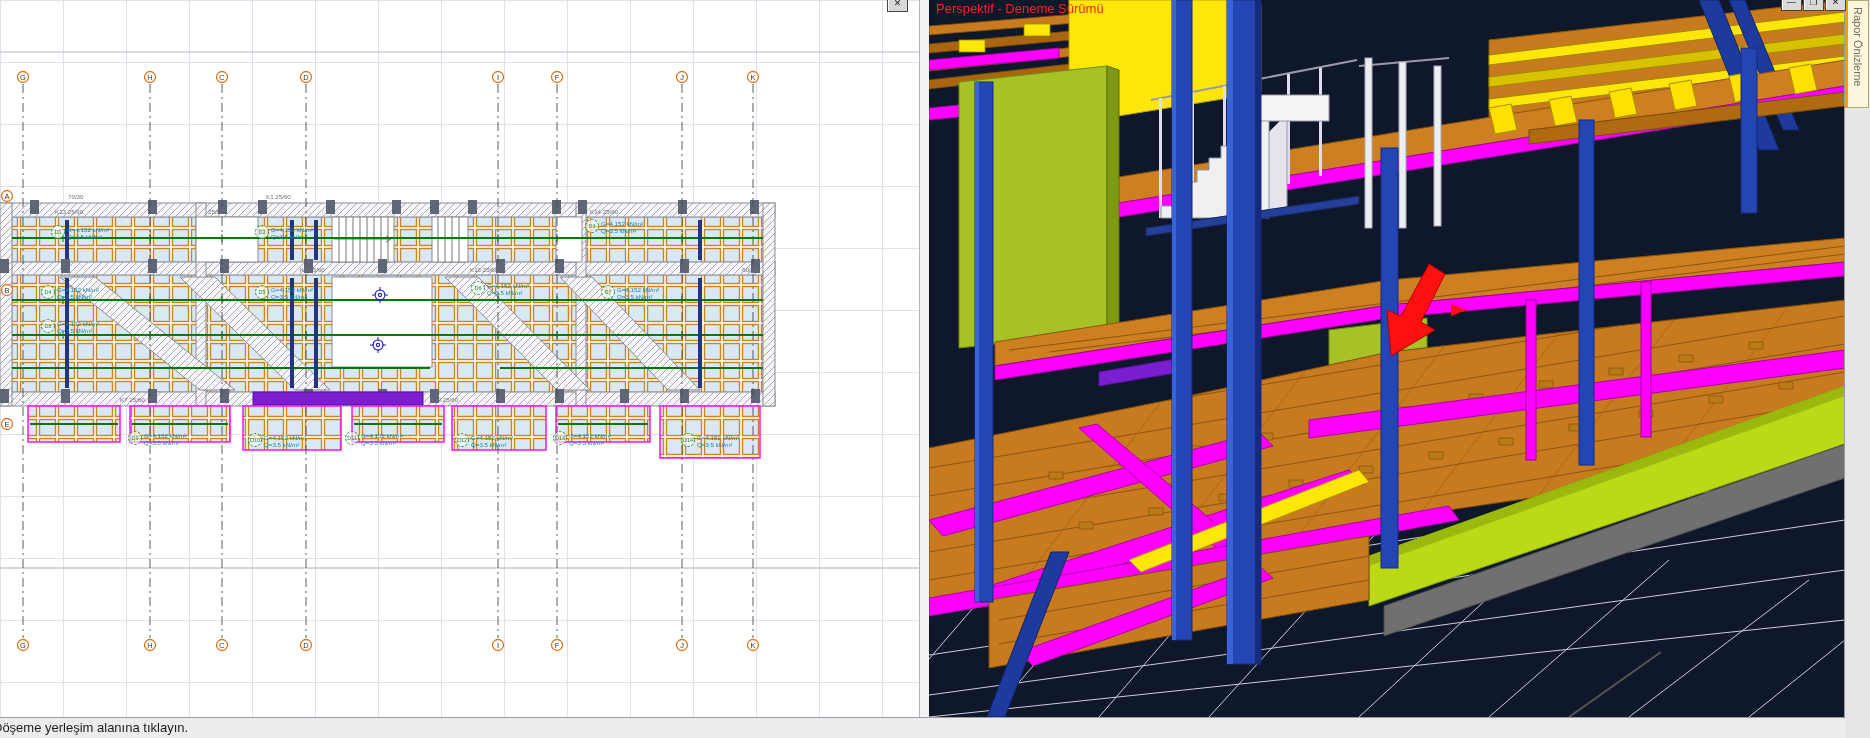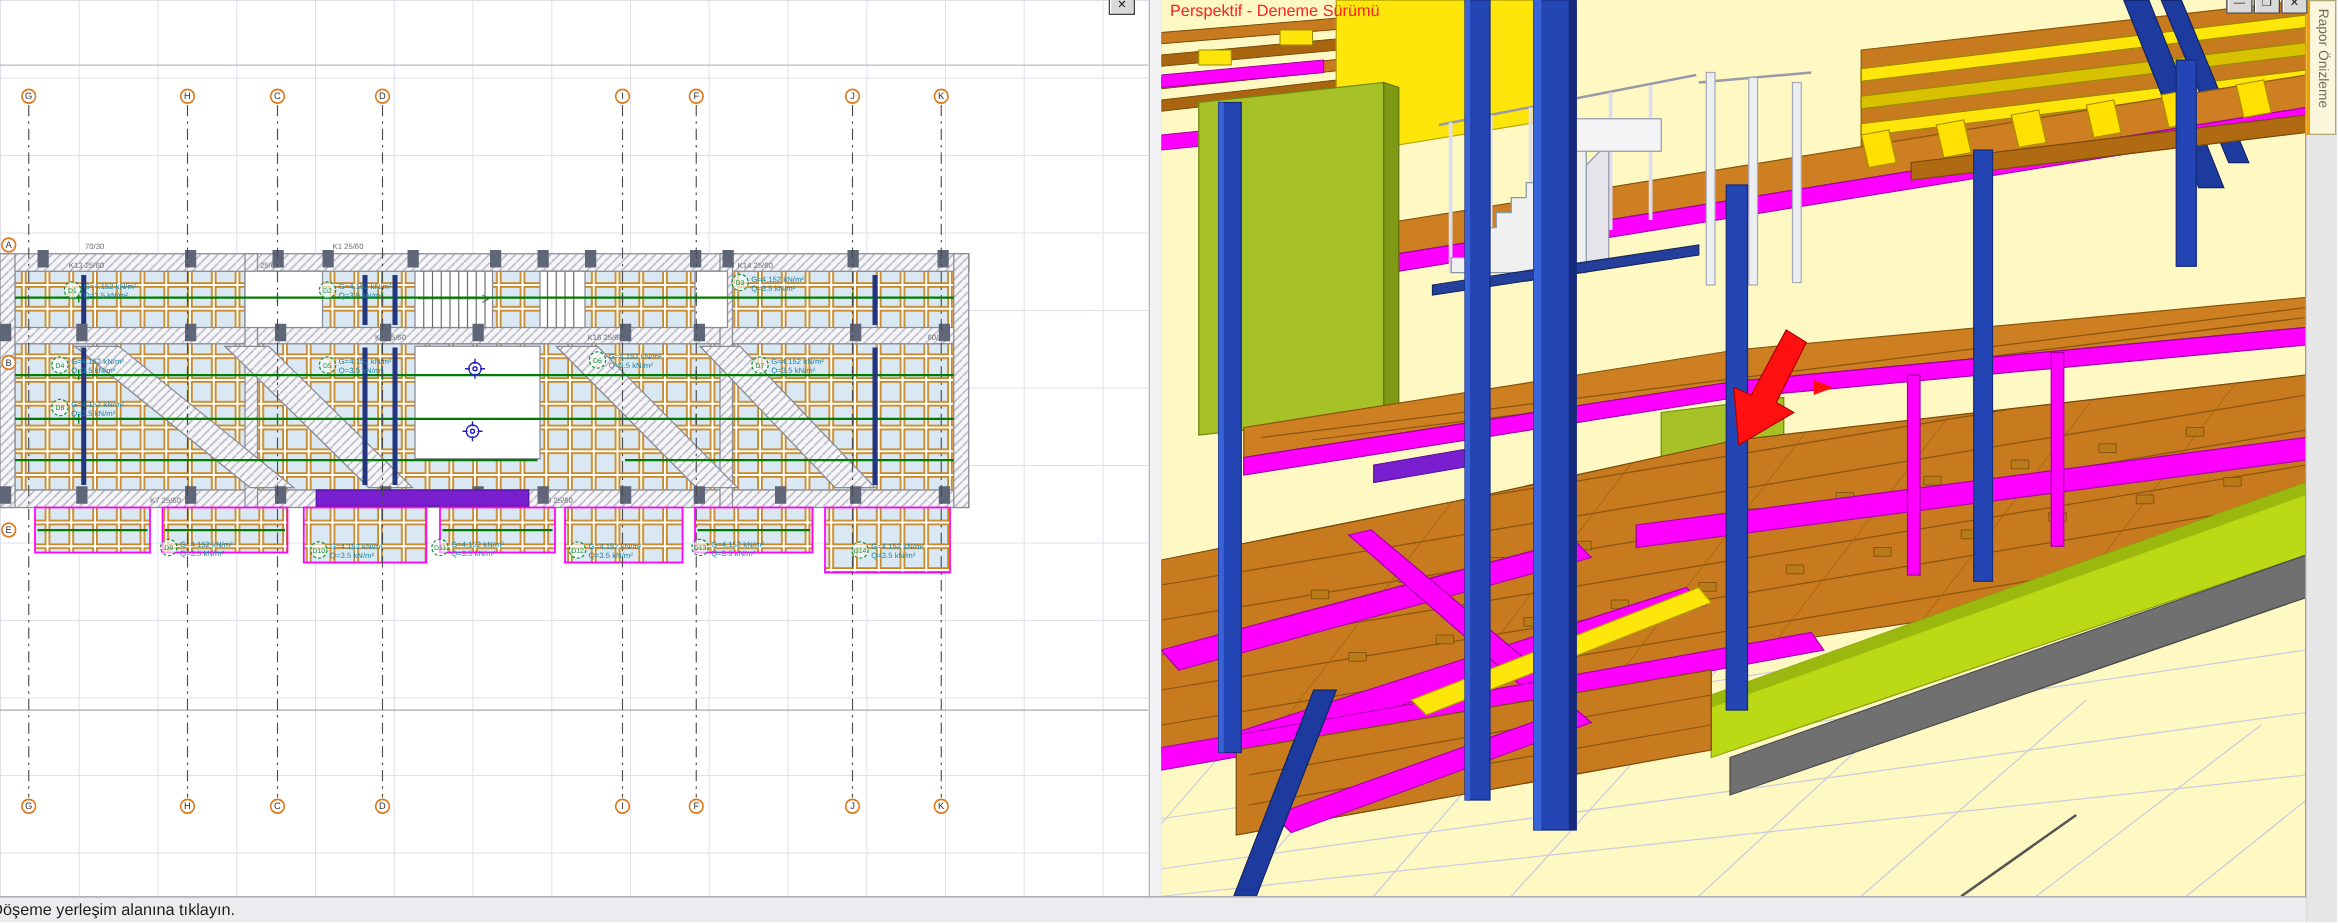--- a/index.html
+++ b/index.html
@@ -11,21 +11,21 @@
     background-image:linear-gradient(to right,var(--c-grid-lavender,#dfe0ec) 1px,transparent 1px),
                      linear-gradient(to bottom,var(--c-grid-lavender,#dfe0ec) 1px,transparent 1px);
     background-size:63px 62px;overflow:hidden;}
   #plan-svg{position:absolute;left:0;top:0;}
 
   
   #splitter{position:absolute;left:919px;top:0;width:9px;height:717px;background:#f2f2f5;
     border-left:1px solid #b4b4c0;border-right:1px solid #b4b4c0;cursor:col-resize;}
 
   
-  #scene-panel{position:absolute;left:929px;top:0;width:916px;height:717px;background:#fef9c3;overflow:hidden;}
+  #scene-panel{position:absolute;left:929px;top:0;width:916px;height:717px;background:#0f172a;overflow:hidden;}
   #scene-title{position:absolute;left:7px;top:1px;font-size:13px;color:var(--c-title-red,#ff2020);
     white-space:nowrap;z-index:30;}
 
   
   .winbtn{position:absolute;width:21px;height:18px;background:#d9d9d9;border:1px solid #444;
     box-shadow:inset 1px 1px 0 #fff;font-size:9px;line-height:16px;text-align:center;color:#222;
     z-index:40;padding:0;}
   #panel-corner-btn{left:887px;top:-6px;}
   #win-btn-0{left:1781px;top:-7px;}
   #win-btn-1{left:1803px;top:-7px;}

